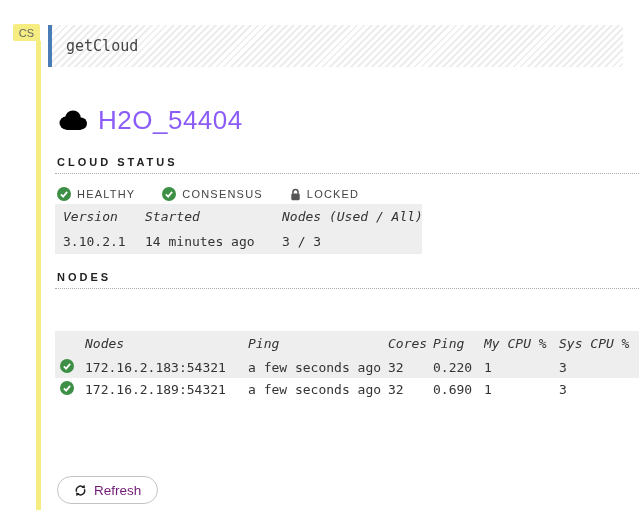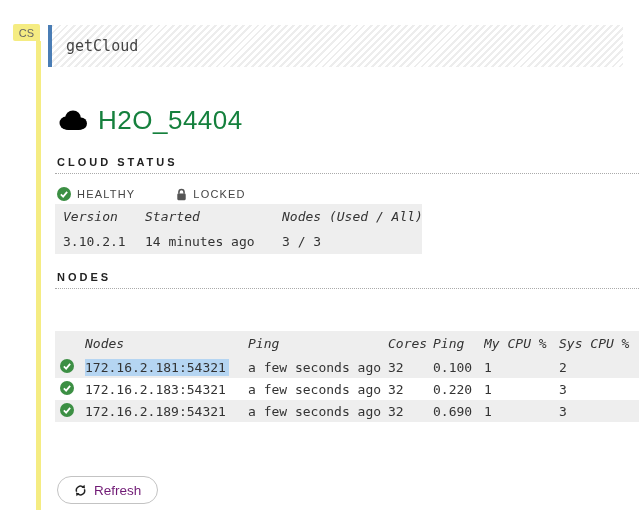--- a/index.html
+++ b/index.html
@@ -28,33 +28,33 @@
     box-sizing:border-box;
   }
   .cell-input .code{
     font-family:"DejaVu Sans Mono","Liberation Mono",monospace;
     font-size:15px;color:#444;line-height:42px;padding-left:14px;display:block;
   }
   
   .page-title{
     position:absolute;left:57px;top:103px;height:34px;
     display:flex;align-items:center;
-    font-size:26px;color:#15803d;letter-spacing:.5px;
+    font-size:26px;color:#8b5cf6;letter-spacing:.5px;
   }
   .page-title .cloud{margin-right:9px;display:inline-flex;}
   .section-heading{
     position:absolute;left:55px;right:0;
     font-size:11px;font-weight:bold;letter-spacing:3px;color:#222;
     padding:0 0 5px 2px;border-bottom:1px dotted #aaa;
   }
   .heading-cloud{top:156px;}
   .heading-nodes{top:271px;}
   .badges{
     position:absolute;left:57px;top:186px;height:16px;
-    display:flex;align-items:center;gap:41px;text-align:center;
+    display:flex;align-items:center;gap:27px;text-align:center;
   }
   .badge{display:inline-flex;align-items:center;gap:6px;
     font-size:11px;letter-spacing:1.2px;color:#444;}
   
   table{border-collapse:collapse;table-layout:fixed;
     font-family:"DejaVu Sans Mono","Liberation Mono",monospace;
     font-size:13px;color:#333;}
   th{font-weight:normal;font-style:italic;text-align:left;}
   th,td{padding:0;white-space:nowrap;overflow:hidden;}
   .status-table{position:absolute;left:55px;top:204px;width:367px;}
@@ -110,20 +110,29 @@
     <span class="svg-ic">
       <svg width="14" height="14" viewBox="0 0 16 16">
           <circle cx="8" cy="8" r="8" fill="#3c8f44"></circle>
           <path d="M4.4 8.4 L7 11 L11.6 5.6" stroke="#fff" stroke-width="2" fill="none"></path>
         </svg>
     </span>
     <span>HEALTHY</span>
   </span>
   <span class="badge">
     <span class="svg-ic">
+      <svg width="14" height="14" viewBox="0 0 16 16">
+          <circle cx="8" cy="8" r="8" fill="#3c8f44"></circle>
+          <path d="M4.4 8.4 L7 11 L11.6 5.6" stroke="#fff" stroke-width="2" fill="none"></path>
+        </svg>
+    </span>
+    <span>CONSENSUS</span>
+  </span>
+  <span class="badge">
+    <span class="svg-ic">
       <svg width="11" height="13" viewBox="0 0 12 14">
           <path d="M3.2 6.2 V4.4 a2.8 2.8 0 0 1 5.6 0 V6.2" stroke="#555" stroke-width="1.7" fill="none"></path>
           <rect x="1.4" y="6" width="9.2" height="7.2" rx="1.2" fill="#555"></rect>
         </svg>
     </span>
     <span>LOCKED</span>
   </span>
 </div>
 
 <table class="status-table">
@@ -165,34 +174,20 @@
       <th></th>
       <th>Nodes</th>
       <th>Ping</th>
       <th>Cores</th>
       <th>Ping</th>
       <th>My CPU %</th>
       <th>Sys CPU %</th>
     </tr>
   </thead>
   <tbody>
-    <tr>
-      <td class="icon-cell"><span class="svg-ic">
-            <svg width="14" height="14" viewBox="0 0 16 16">
-              <circle cx="8" cy="8" r="8" fill="#3c8f44"></circle>
-              <path d="M4.4 8.4 L7 11 L11.6 5.6" stroke="#fff" stroke-width="2" fill="none"></path>
-            </svg>
-          </span></td>
-      <td><span class="sel">172.16.2.181:54321</span></td>
-      <td>a few seconds ago</td>
-      <td>32</td>
-      <td>0.100</td>
-      <td>1</td>
-      <td>2</td>
-    </tr>
     <tr>
       <td class="icon-cell"><span class="svg-ic">
             <svg width="14" height="14" viewBox="0 0 16 16">
               <circle cx="8" cy="8" r="8" fill="#3c8f44"></circle>
               <path d="M4.4 8.4 L7 11 L11.6 5.6" stroke="#fff" stroke-width="2" fill="none"></path>
             </svg>
           </span></td>
       <td>172.16.2.183:54321</td>
       <td>a few seconds ago</td>
       <td>32</td>

